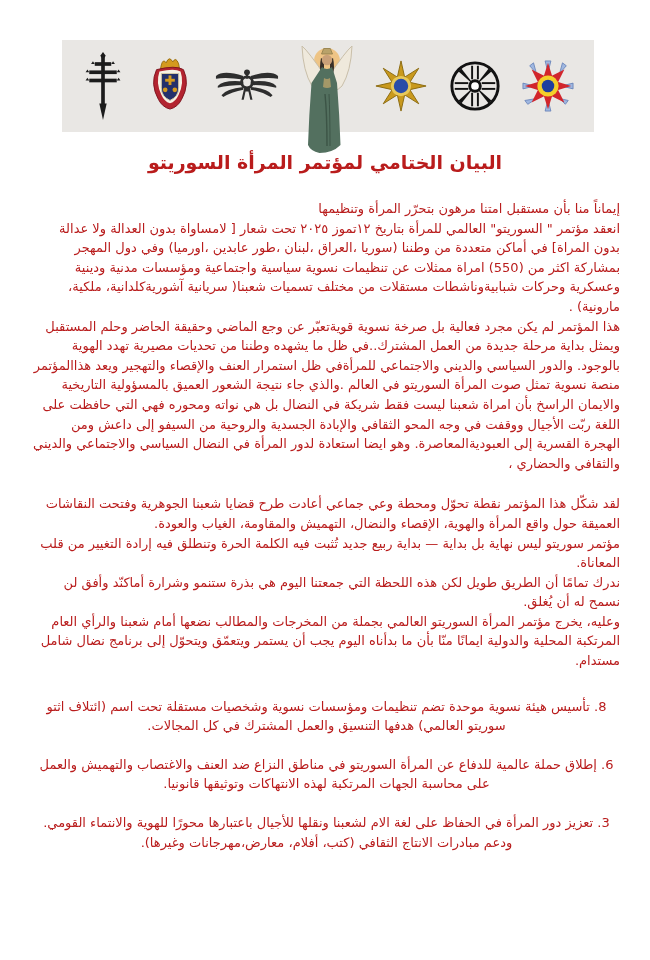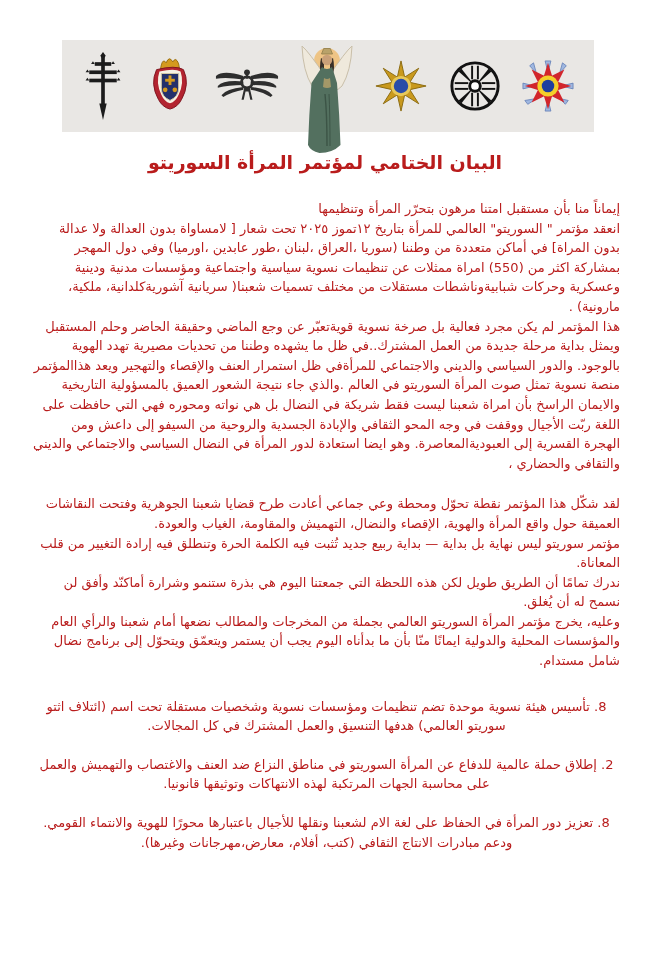--- a/index.html
+++ b/index.html
@@ -158,20 +158,20 @@
 
   <div class="title">البيان الختامي لمؤتمر المرأة السوريتو</div>
 
   <div class="content" dir="rtl">
     <p>إيماناً منا بأن مستقبل امتنا مرهون بتحرّر المرأة وتنظيمها</p>
     <p>انعقد مؤتمر " السوريتو" العالمي للمرأة بتاريخ ١٢تموز ٢٠٢٥ تحت شعار [ لامساواة بدون العدالة ولا عدالة بدون المراة] في أماكن متعددة من وطننا (سوريا ،العراق ،لبنان ،طور عابدين ،اورميا) وفي دول المهجر بمشاركة اكثر من (550) امراة ممثلات عن تنظيمات نسوية سياسية واجتماعية ومؤسسات مدنية ودينية وعسكرية وحركات شبابيةوناشطات مستقلات من مختلف تسميات شعبنا( سريانية آشوريةكلدانية، ملكية، مارونية) .</p>
     <p>هذا المؤتمر لم يكن مجرد فعالية بل صرخة نسوية قويةتعبّر عن وجع الماضي وحقيقة الحاضر وحلم المستقبل ويمثل بداية مرحلة جديدة من العمل المشترك..في ظل ما يشهده وطننا من تحديات مصيرية تهدد الهوية بالوجود. والدور السياسي والديني والاجتماعي للمرأةفي ظل استمرار العنف والإقصاء والتهجير ويعد هذاالمؤتمر منصة نسوية تمثل صوت المرأة السوريتو في العالم .والذي جاء نتيجة الشعور العميق بالمسؤولية التاريخية والايمان الراسخ بأن امراة شعبنا ليست فقط شريكة في النضال بل هي نواته ومحوره فهي التي حافظت على اللغة ربّت الأجيال ووقفت في وجه المحو الثقافي والإبادة الجسدية والروحية من السيفو إلى داعش ومن الهجرة القسرية إلى العبوديةالمعاصرة. وهو ايضا استعادة لدور المرأة في النضال السياسي والاجتماعي والديني والثقافي والحضاري ،</p>
     <p class="gap-before">لقد شكّل هذا المؤتمر نقطة تحوّل ومحطة وعي جماعي أعادت طرح قضايا شعبنا الجوهرية وفتحت النقاشات العميقة حول واقع المرأة والهوية، الإقصاء والنضال، التهميش والمقاومة، الغياب والعودة.</p>
     <p>مؤتمر سوريتو ليس نهاية بل بداية — بداية ربيع جديد تُثبت فيه الكلمة الحرة وتنطلق فيه إرادة التغيير من قلب المعاناة.</p>
     <p>ندرك تمامًا أن الطريق طويل لكن هذه اللحظة التي جمعتنا اليوم هي بذرة ستنمو وشرارة أماكنّد وأفق لن نسمح له أن يُغلق.</p>
-    <p>وعليه، يخرج مؤتمر المرأة السوريتو العالمي بجملة من المخرجات والمطالب نضعها أمام شعبنا والرأي العام والمؤسسات المحلية والدولية ايمانًا منّا بأن ما بدأناه اليوم يجب أن يستمر ويتعمّق ويتحوّل إلى برنامج نضال شامل مستدام.</p>
+    <p>وعليه، يخرج مؤتمر المرأة السوريتو العالمي بجملة من المخرجات والمطالب نضعها أمام شعبنا والرأي العام المرتكبة المحلية والدولية ايمانًا منّا بأن ما بدأناه اليوم يجب أن يستمر ويتعمّق ويتحوّل إلى برنامج نضال شامل مستدام.</p>
 
     <div class="demand demand-first">8. تأسيس هيئة نسوية موحدة تضم تنظيمات ومؤسسات نسوية وشخصيات مستقلة تحت اسم (ائتلاف اثتو سوريتو العالمي) هدفها التنسيق والعمل المشترك في كل المجالات.</div>
-    <div class="demand">2. إطلاق حملة عالمية للدفاع عن المرأة السوريتو في مناطق النزاع ضد العنف والاغتصاب والتهميش والعمل على محاسبة الجهات المرتكبة لهذه الانتهاكات وتوثيقها قانونيا.</div>
-    <div class="demand">8. تعزيز دور المرأة في الحفاظ على لغة الام لشعبنا ونقلها للأجيال باعتبارها محورًا للهوية والانتماء القومي. ودعم مبادرات الانتاج الثقافي (كتب، أفلام، معارض،مهرجانات وغيرها).</div>
+    <div class="demand">6. إطلاق حملة عالمية للدفاع عن المرأة السوريتو في مناطق النزاع ضد العنف والاغتصاب والتهميش والعمل على محاسبة الجهات المرتكبة لهذه الانتهاكات وتوثيقها قانونيا.</div>
+    <div class="demand">3. تعزيز دور المرأة في الحفاظ على لغة الام لشعبنا ونقلها للأجيال باعتبارها محورًا للهوية والانتماء القومي. ودعم مبادرات الانتاج الثقافي (كتب، أفلام، معارض،مهرجانات وغيرها).</div>
   </div>
 
 </div>
 
 </body></html>

